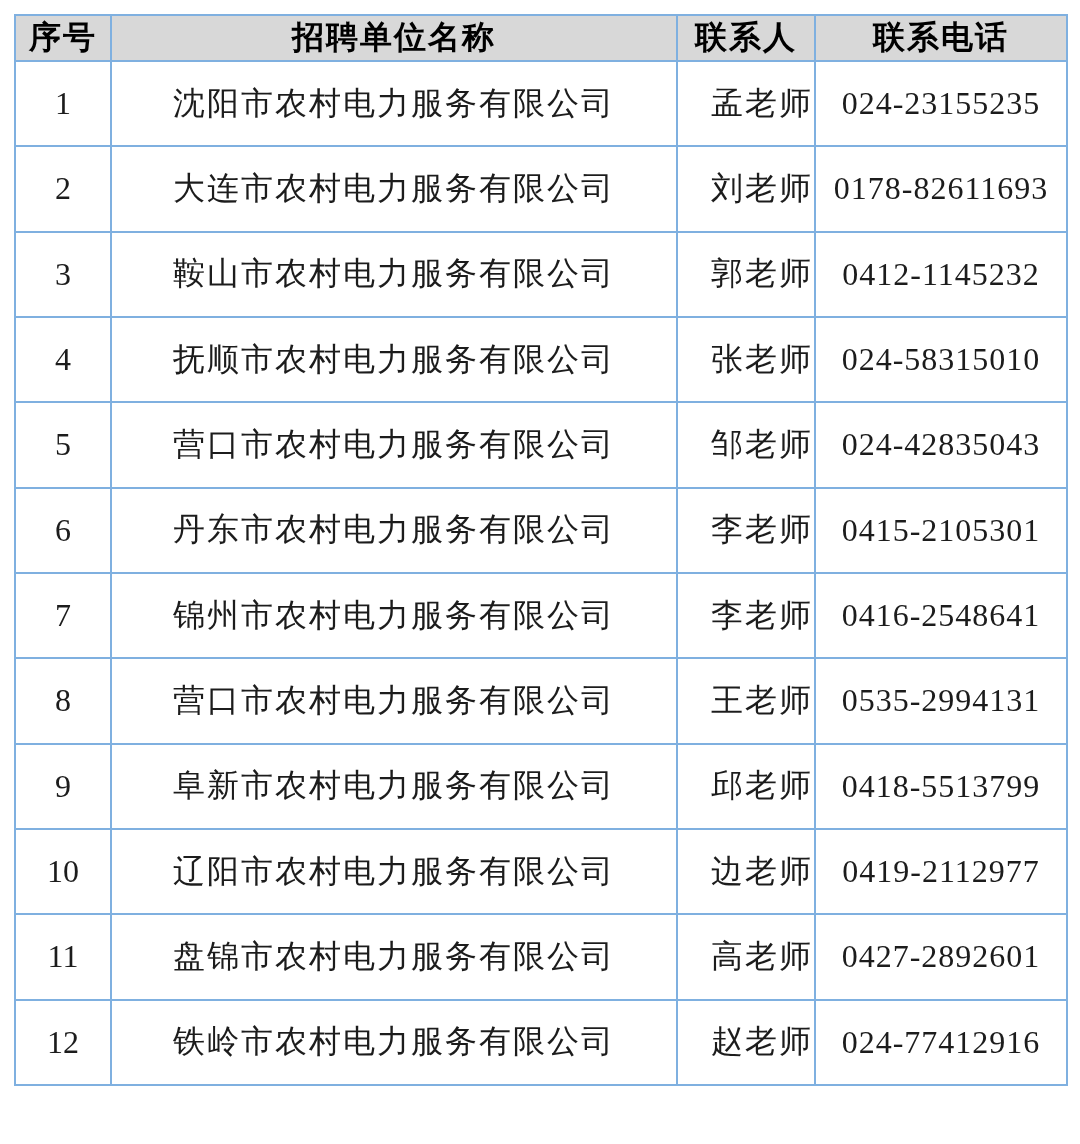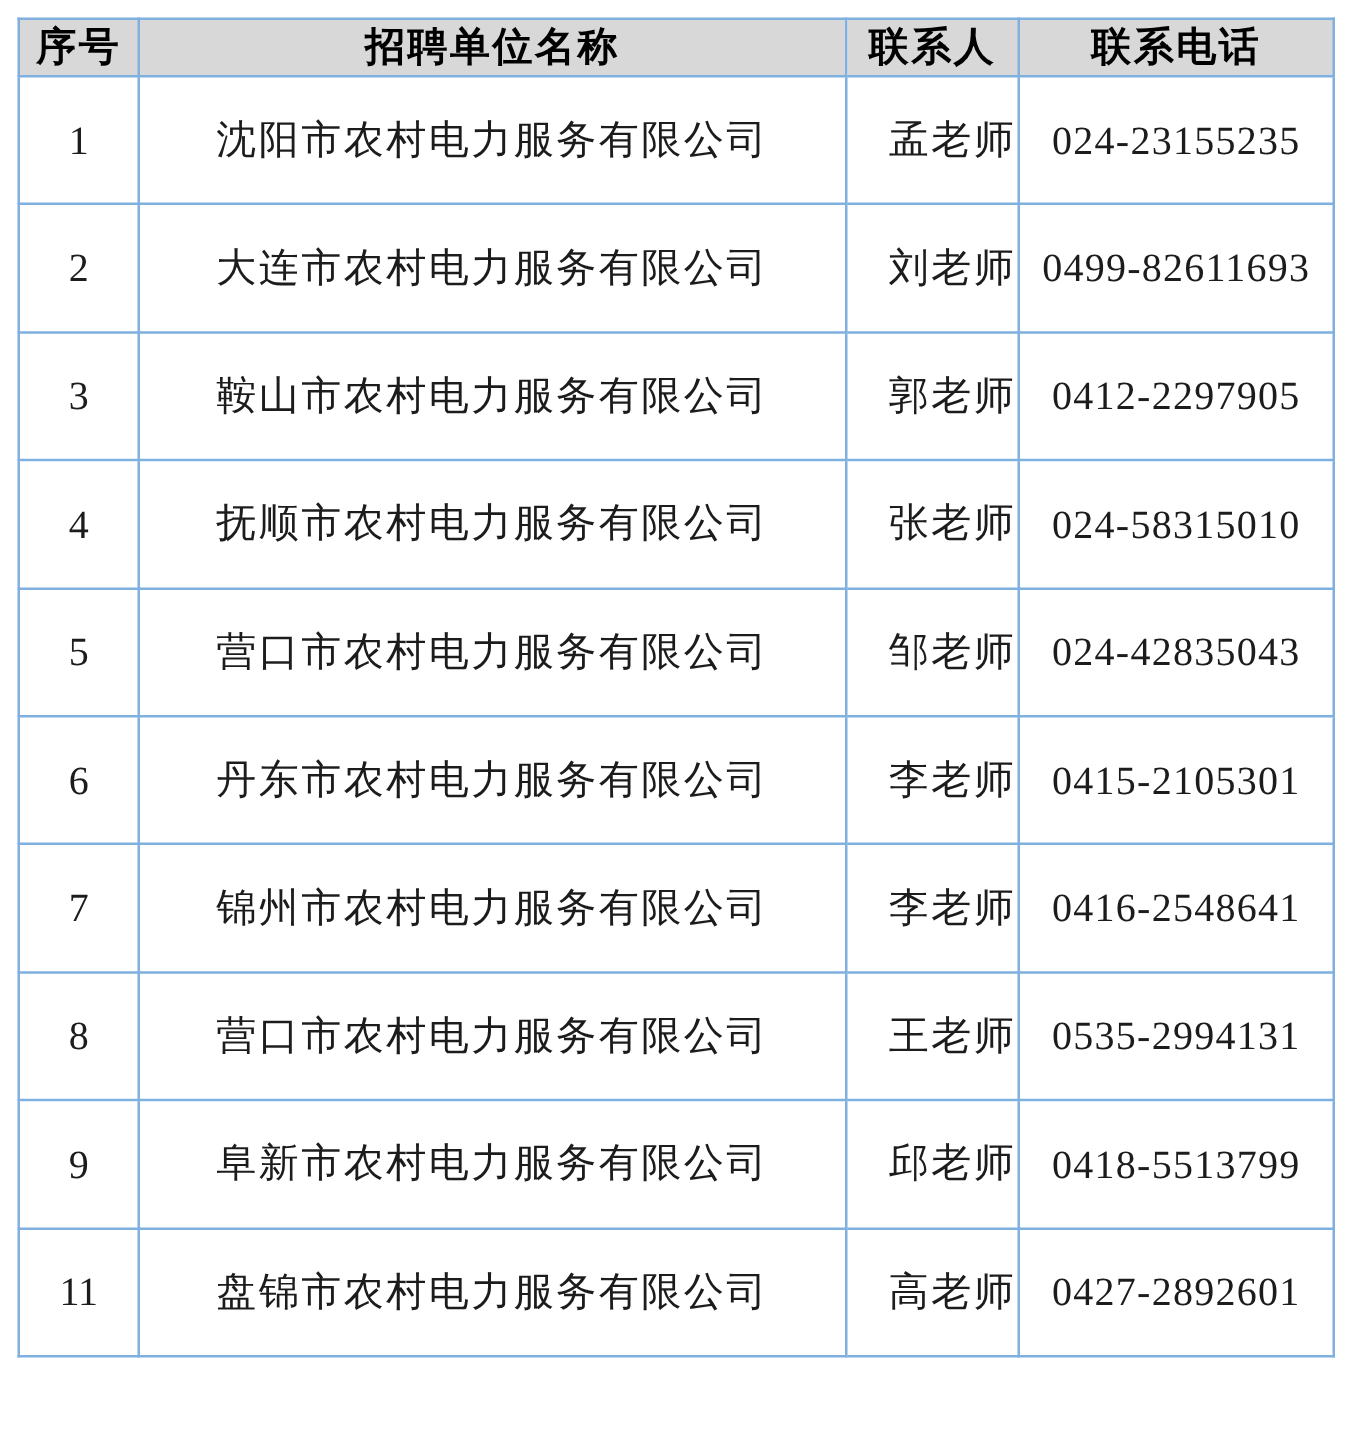--- a/index.html
+++ b/index.html
@@ -82,27 +82,27 @@
     <tr>
       <td class="cell-serial">1</td>
       <td class="cell-company">沈阳市农村电力服务有限公司</td>
       <td class="cell-contact">孟老师</td>
       <td class="cell-phone">024-23155235</td>
     </tr>
     <tr>
       <td class="cell-serial">2</td>
       <td class="cell-company">大连市农村电力服务有限公司</td>
       <td class="cell-contact">刘老师</td>
-      <td class="cell-phone">0499-82611693</td>
+      <td class="cell-phone">0178-82611693</td>
     </tr>
     <tr>
       <td class="cell-serial">3</td>
       <td class="cell-company">鞍山市农村电力服务有限公司</td>
       <td class="cell-contact">郭老师</td>
-      <td class="cell-phone">0412-2297905</td>
+      <td class="cell-phone">0412-1145232</td>
     </tr>
     <tr>
       <td class="cell-serial">4</td>
       <td class="cell-company">抚顺市农村电力服务有限公司</td>
       <td class="cell-contact">张老师</td>
       <td class="cell-phone">024-58315010</td>
     </tr>
     <tr>
       <td class="cell-serial">5</td>
       <td class="cell-company">营口市农村电力服务有限公司</td>
@@ -127,19 +127,31 @@
       <td class="cell-contact">王老师</td>
       <td class="cell-phone">0535-2994131</td>
     </tr>
     <tr>
       <td class="cell-serial">9</td>
       <td class="cell-company">阜新市农村电力服务有限公司</td>
       <td class="cell-contact">邱老师</td>
       <td class="cell-phone">0418-5513799</td>
     </tr>
     <tr>
+      <td class="cell-serial">10</td>
+      <td class="cell-company">辽阳市农村电力服务有限公司</td>
+      <td class="cell-contact">边老师</td>
+      <td class="cell-phone">0419-2112977</td>
+    </tr>
+    <tr>
       <td class="cell-serial">11</td>
       <td class="cell-company">盘锦市农村电力服务有限公司</td>
       <td class="cell-contact">高老师</td>
       <td class="cell-phone">0427-2892601</td>
     </tr>
+    <tr>
+      <td class="cell-serial">12</td>
+      <td class="cell-company">铁岭市农村电力服务有限公司</td>
+      <td class="cell-contact">赵老师</td>
+      <td class="cell-phone">024-77412916</td>
+    </tr>
   </tbody>
 </table>
 
 </body></html>

